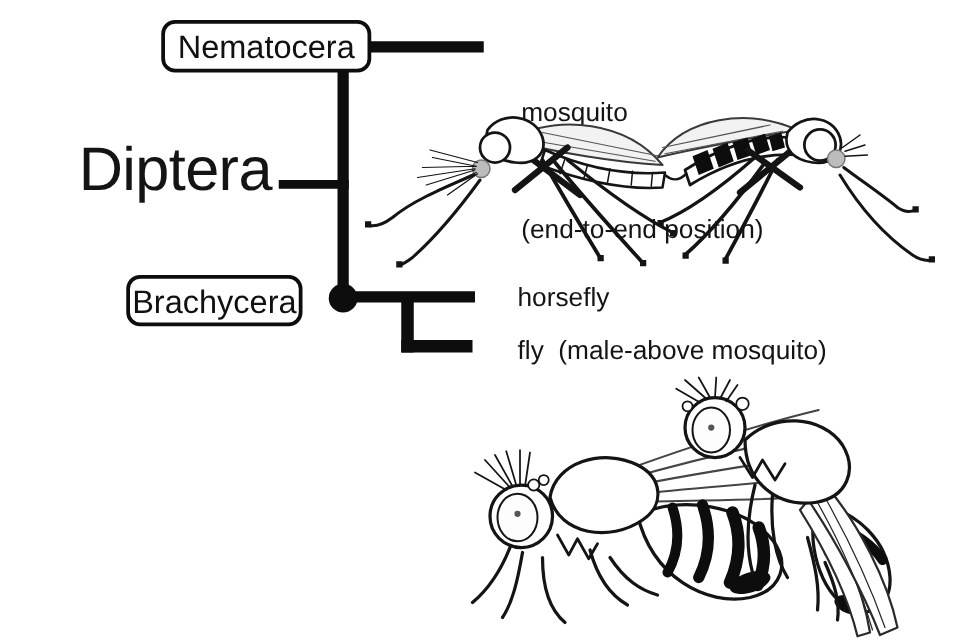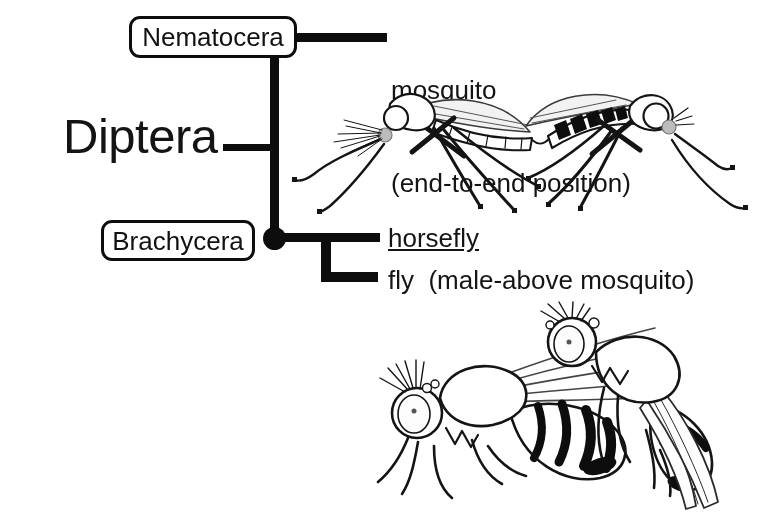--- a/index.html
+++ b/index.html
@@ -36,39 +36,40 @@
     background: #ffffff;
     display: flex;
     align-items: center;
     justify-content: center;
     font-size: 26px;
     line-height: 1;
     color: #111111;
     white-space: nowrap;
   }
   #box-nematocera { left: 84px;  top: 16px;  width: 168px; height: 42px; margin-left: 45px; }
-  #box-brachycera { left: 101px; top: 220px; width: 154px; height: 41px; }
+  #box-brachycera { left: 101px; top: 220px; width: 141px; height: 41px; }
 
   
   #root-title {
     left: 27px; top: 108px;
     font-size: 49px;
     letter-spacing: -0.5px;
     color: #141414;
     margin-left: 36px;
   }
   .leaf-label {
     position: absolute;
-    font-size: 26px;
+    font-size: 21px;
     line-height: 31px;
     color: #141414;
     white-space: pre;
+    margin-left: 26px;
   }
   #label-mosquito  { left: 391px; top: 13px;  }
-  #label-horsefly  { left: 388px; top: 223px; text-decoration: underline; }
+  #label-horsefly  { left: 388px; top: 223px; }
   #label-fly       { left: 388px; top: 265px; }
 
   
   #mosquito-art { left: 286px; top: 78px;  }
   #fly-art      { left: 360px; top: 300px; }
   svg { display: block; }
 </style>
 </head>
 <body>
 

